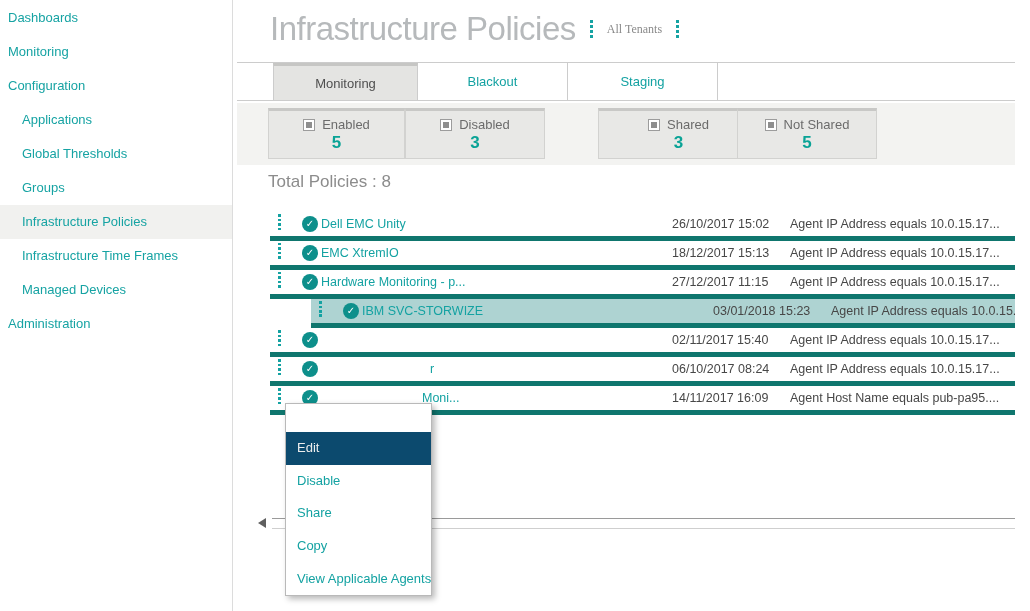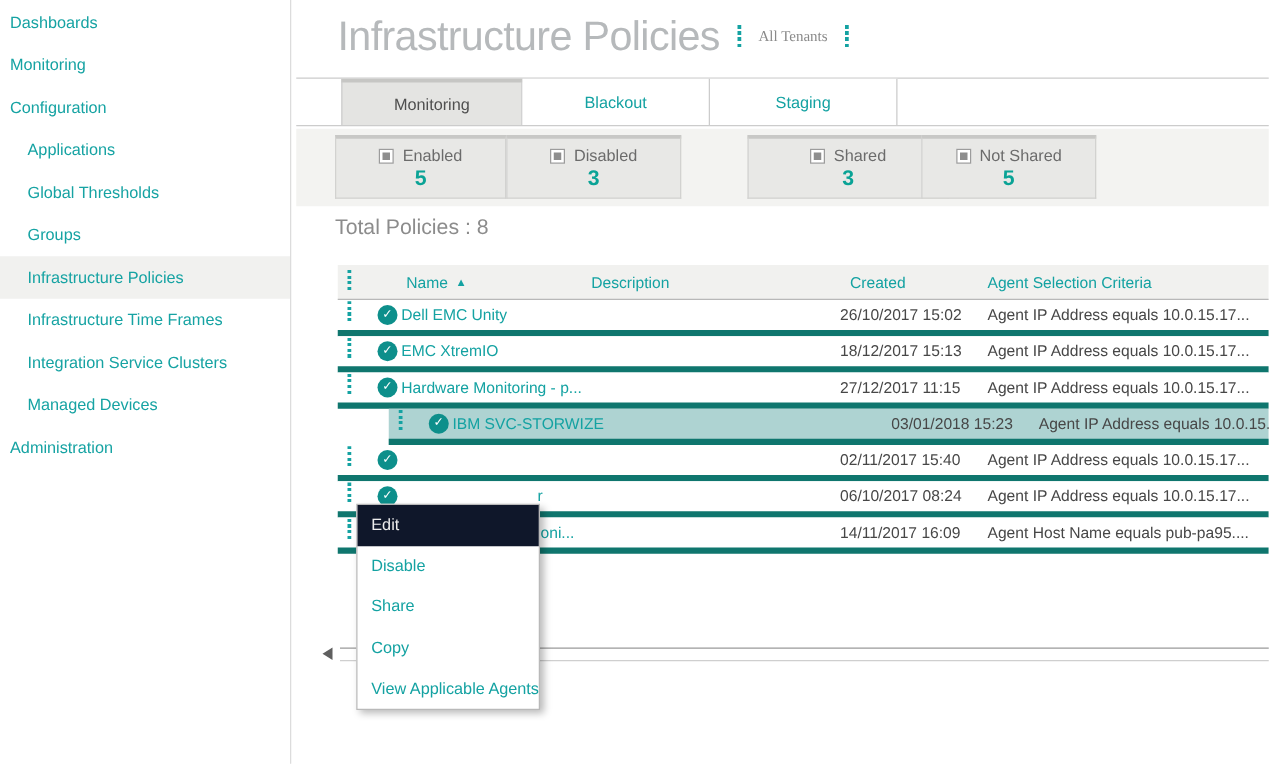--- a/index.html
+++ b/index.html
@@ -87,35 +87,34 @@
                    border-top:5px solid transparent; border-bottom:5px solid transparent;
                    border-right:8px solid #5f5f5f; }
   .hscroll-track { position:absolute; left:35px; top:518px; width:743px; height:11px;
                    border-top:1px solid #9a9a9a; border-bottom:1px solid #cfcfcf; cursor:pointer; }
 
   
   .ctx-menu { position:absolute; left:48px; top:403px; width:147px; background:#fff;
               border:1px solid #b9b9b9; box-shadow:3px 3px 6px rgba(0,0,0,0.28); z-index:10; }
   .ctx-item { height:32.7px; line-height:32.7px; padding-left:11px; font-size:13px;
               color:#14a2a2; cursor:pointer; white-space:nowrap; }
-  .ctx-item.highlight { background:#0f172a; color:#ededed; }
+  .ctx-item.highlight { background:#0c4a6e; color:#ededed;margin-top:28px; }
 </style>
 </head>
 <body>
 
 <nav class="sidebar">
   <div class="nav-item lvl0">Dashboards</div>
   <div class="nav-item lvl0">Monitoring</div>
   <div class="nav-item lvl0">Configuration</div>
   <div class="nav-item lvl1">Applications</div>
   <div class="nav-item lvl1">Global Thresholds</div>
   <div class="nav-item lvl1">Groups</div>
   <div class="nav-item lvl1 selected">Infrastructure Policies</div>
   <div class="nav-item lvl1">Infrastructure Time Frames</div>
-  <div class="nav-item lvl1">Integration Service Clusters</div>
   <div class="nav-item lvl1">Managed Devices</div>
   <div class="nav-item lvl0">Administration</div>
 </nav>
 
 <div class="main">
 
   <div class="page-header">
     <div class="page-title">Infrastructure Policies</div>
     <span class="kebab"></span>
     <span class="tenant-label">All Tenants</span>
@@ -155,30 +154,20 @@
           <span class="cbx"></span>
         <span class="lab">Not Shared</span>
         </div>
       <div class="val">5</div>
     </div>
   </div>
 
   <div class="total-label">Total Policies : 8</div>
 
   <div class="ptable">
-    <div class="t-head">
-      <span class="h-kebab"><span class="kebab-sm"></span></span>
-      <span class="h-name">
-        <span>Name</span>
-        <span class="sort-arrow">▲</span>
-      </span>
-      <span class="h-desc">Description</span>
-      <span class="h-created">Created</span>
-      <span class="h-criteria">Agent Selection Criteria</span>
-    </div>
 
     <div class="t-row">
       <span class="cell-kebab"><span class="kebab-sm"></span></span>
       <span class="cell-name">
           <span class="check-circle"></span>
         <span class="name-text">Dell EMC Unity</span>
         </span>
       <span class="cell-desc"></span>
       <span class="cell-created">26/10/2017 15:02</span>
       <span class="cell-criteria">Agent IP Address equals 10.0.15.17...</span>

